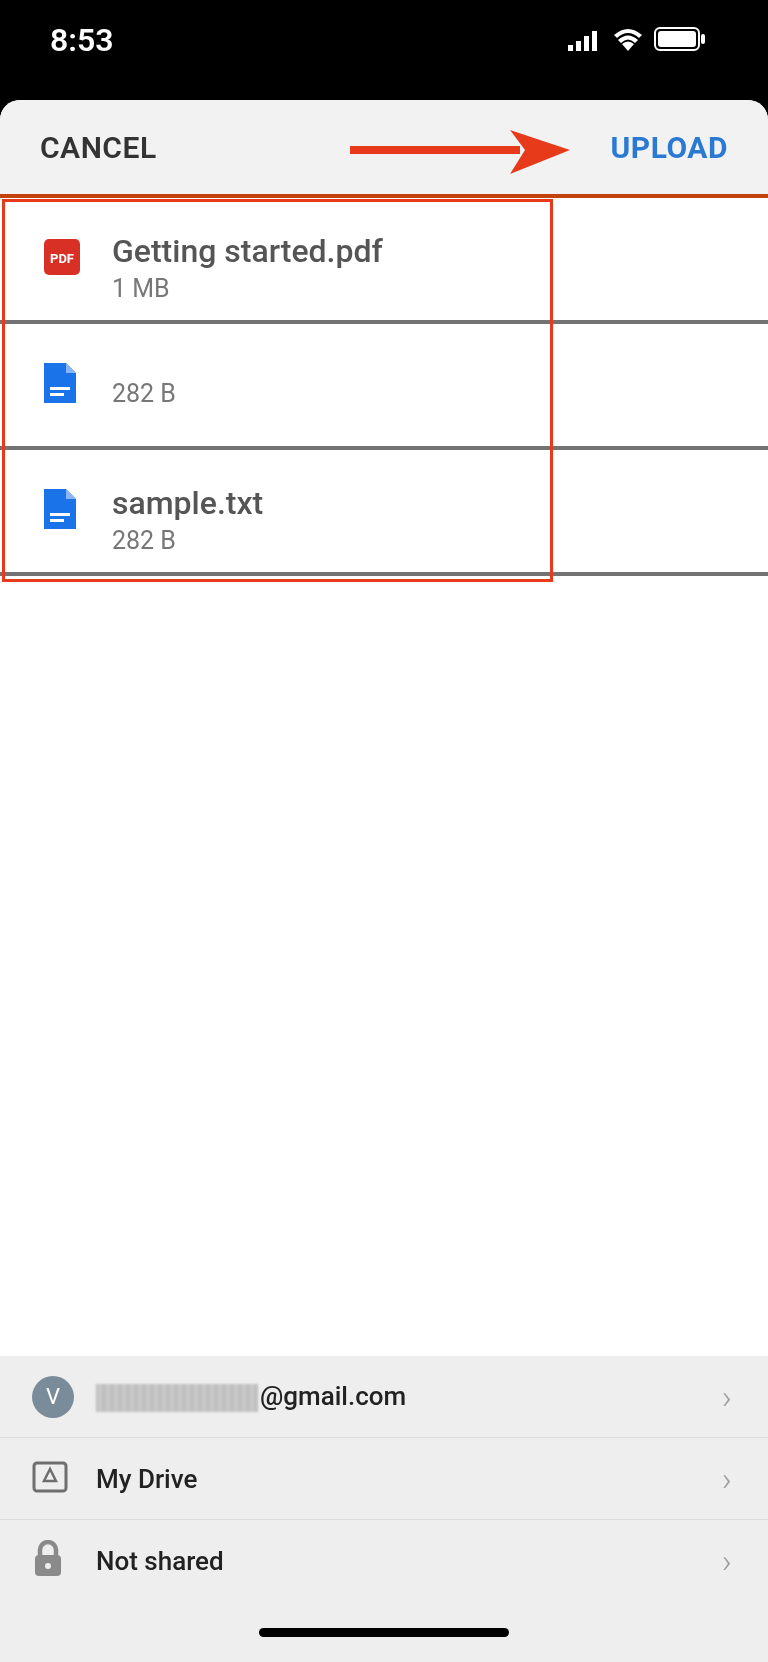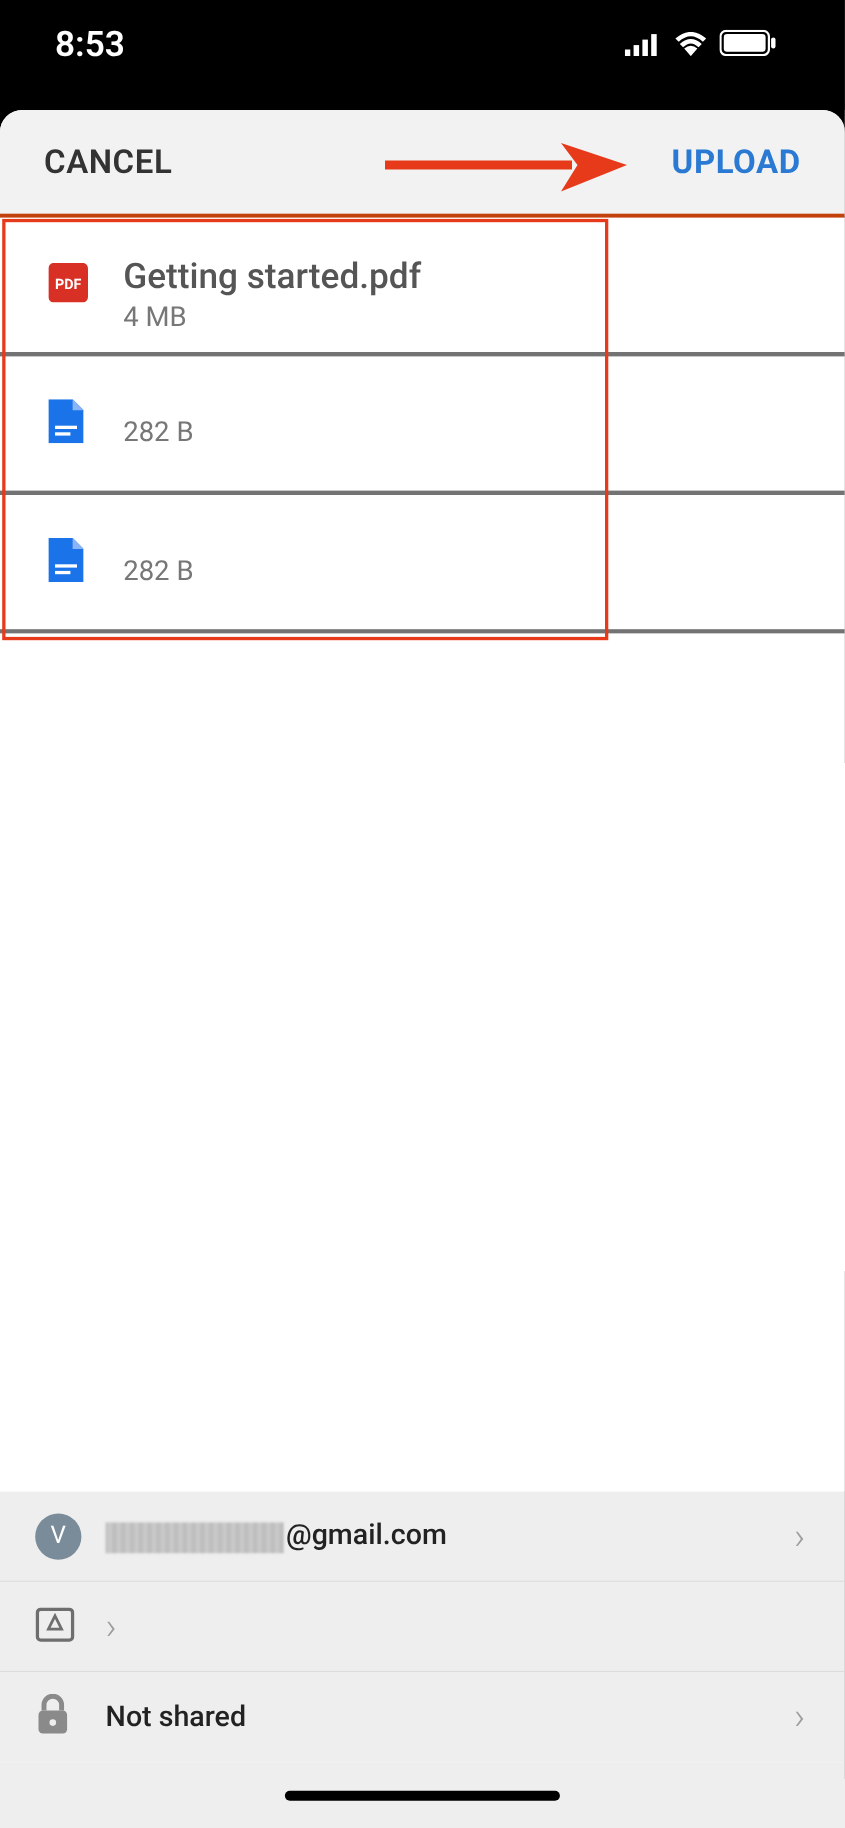--- a/index.html
+++ b/index.html
@@ -199,21 +199,21 @@
       <div class="file-icon-wrap">
         <span>
           <svg width="36" height="36" viewBox="0 0 36 36">
               <rect x="0" y="0" width="36" height="36" rx="5" fill="#d93025"></rect>
               <text x="18" y="24" text-anchor="middle" font-size="13" font-weight="700" fill="#fff" font-family="Arial">PDF</text>
             </svg>
         </span>
       </div>
       <div class="file-info">
         <span class="file-name">Getting started.pdf</span>
-        <span class="file-size">4 MB</span>
+        <span class="file-size">1 MB</span>
       </div>
     </div>
 
     <div class="file-row">
       <div class="file-icon-wrap">
         <span>
           <svg width="32" height="40" viewBox="0 0 32 40">
               <path d="M0 0 L22 0 L32 10 L32 40 L0 40 Z" fill="#1a73e8"></path>
               <path d="M22 0 L32 10 L22 10 Z" fill="#8ab4f8"></path>
               <rect x="6" y="24" width="20" height="3" fill="#fff"></rect>
@@ -231,20 +231,21 @@
         <span>
           <svg width="32" height="40" viewBox="0 0 32 40">
               <path d="M0 0 L22 0 L32 10 L32 40 L0 40 Z" fill="#1a73e8"></path>
               <path d="M22 0 L32 10 L22 10 Z" fill="#8ab4f8"></path>
               <rect x="6" y="24" width="20" height="3" fill="#fff"></rect>
               <rect x="6" y="30" width="14" height="3" fill="#fff"></rect>
             </svg>
         </span>
       </div>
       <div class="file-info">
+        <span class="file-name">sample.txt</span>
         <span class="file-size">282 B</span>
       </div>
     </div>
 
   </div>
 
   <div class="spacer"></div>
 
   <div class="bottom-section">
 
@@ -260,20 +261,21 @@
 
     <div class="bottom-row">
       <div class="bottom-icon">
         <span>
           <svg width="36" height="36" viewBox="0 0 36 36">
               <rect x="2" y="4" width="32" height="28" rx="3" stroke="#6e6e6e" stroke-width="3" fill="none"></rect>
               <path d="M18 10 L24 22 L12 22 Z" stroke="#6e6e6e" stroke-width="2.5" fill="none"></path>
             </svg>
         </span>
       </div>
+      <div class="bottom-label">My Drive</div>
       <span class="chevron">›</span>
     </div>
 
     <div class="bottom-row">
       <div class="bottom-icon">
         <span>
           <svg width="32" height="38" viewBox="0 0 32 38">
               <rect x="3" y="15" width="26" height="21" rx="4" fill="#8a8a8a"></rect>
               <path d="M8 15 V10 a8 8 0 0 1 16 0 V15" stroke="#8a8a8a" stroke-width="4.5" fill="none"></path>
               <circle cx="16" cy="26" r="3" fill="#eeeeee"></circle>

